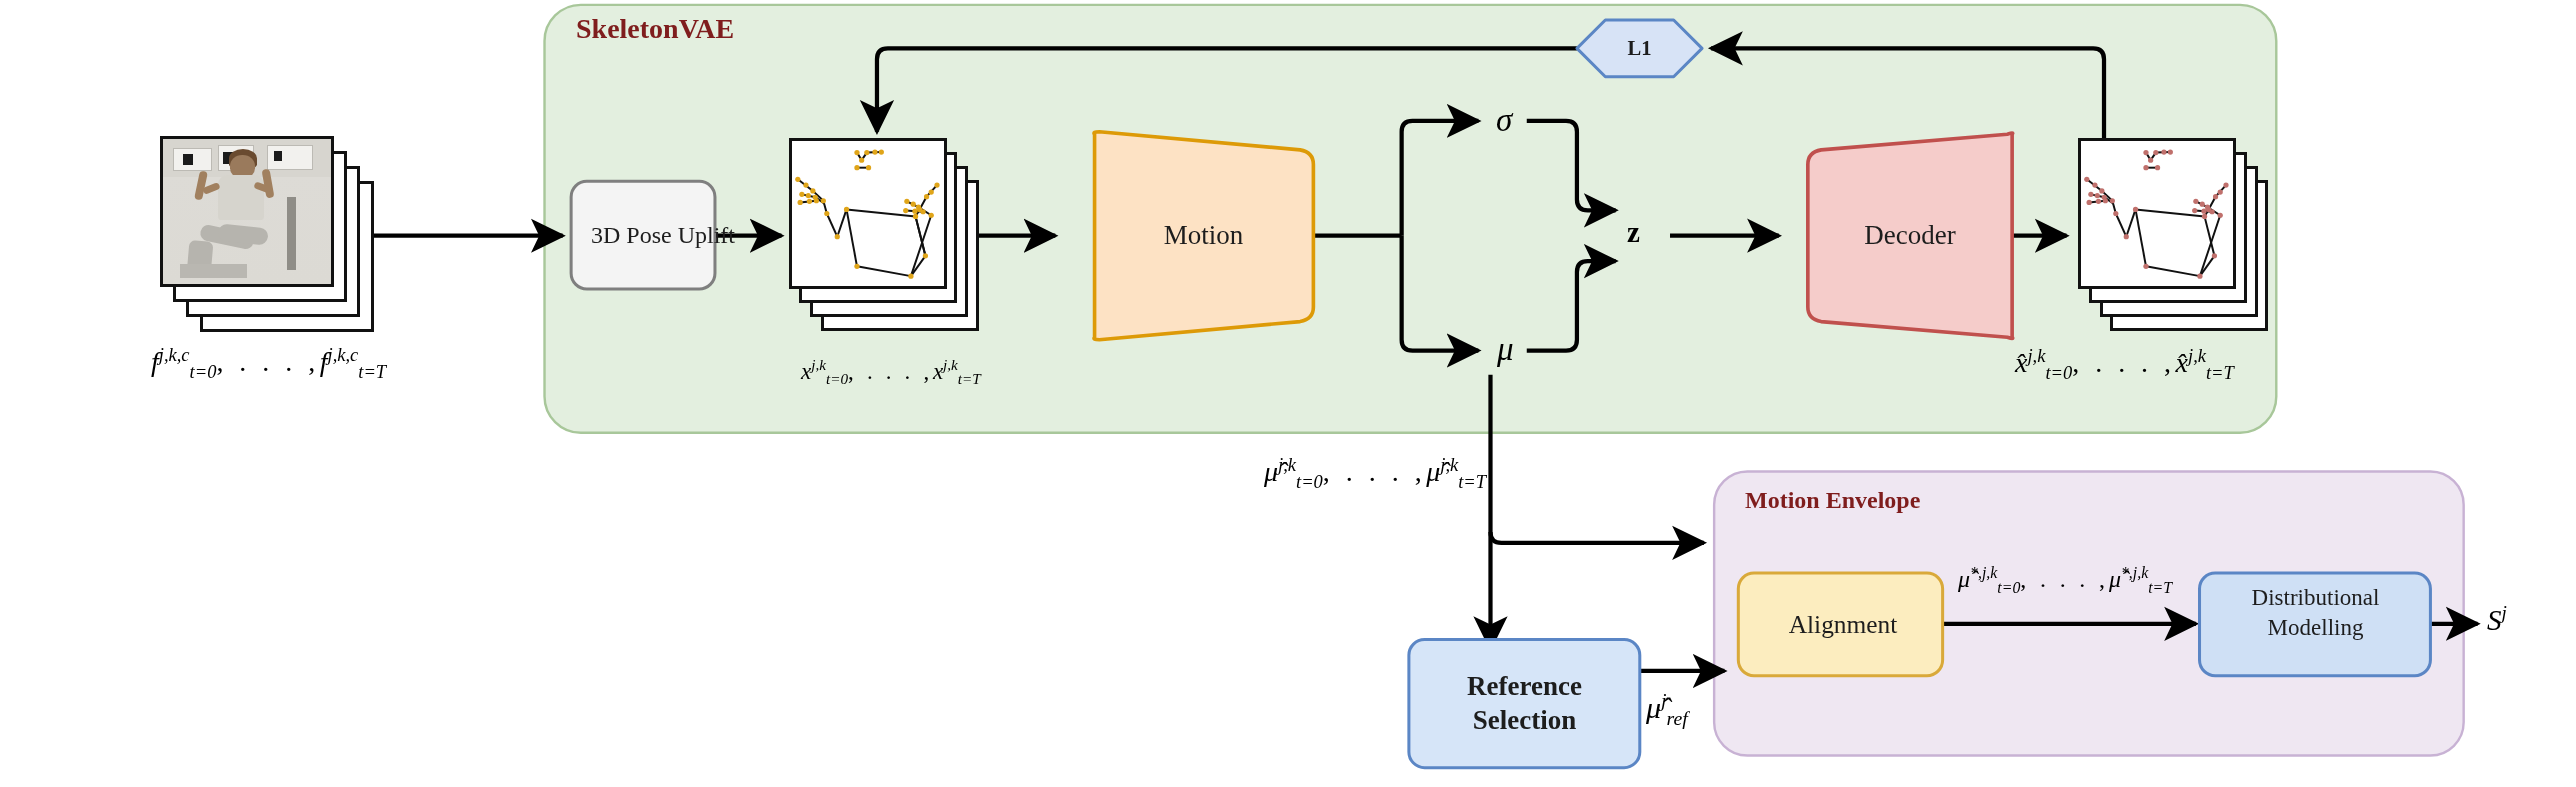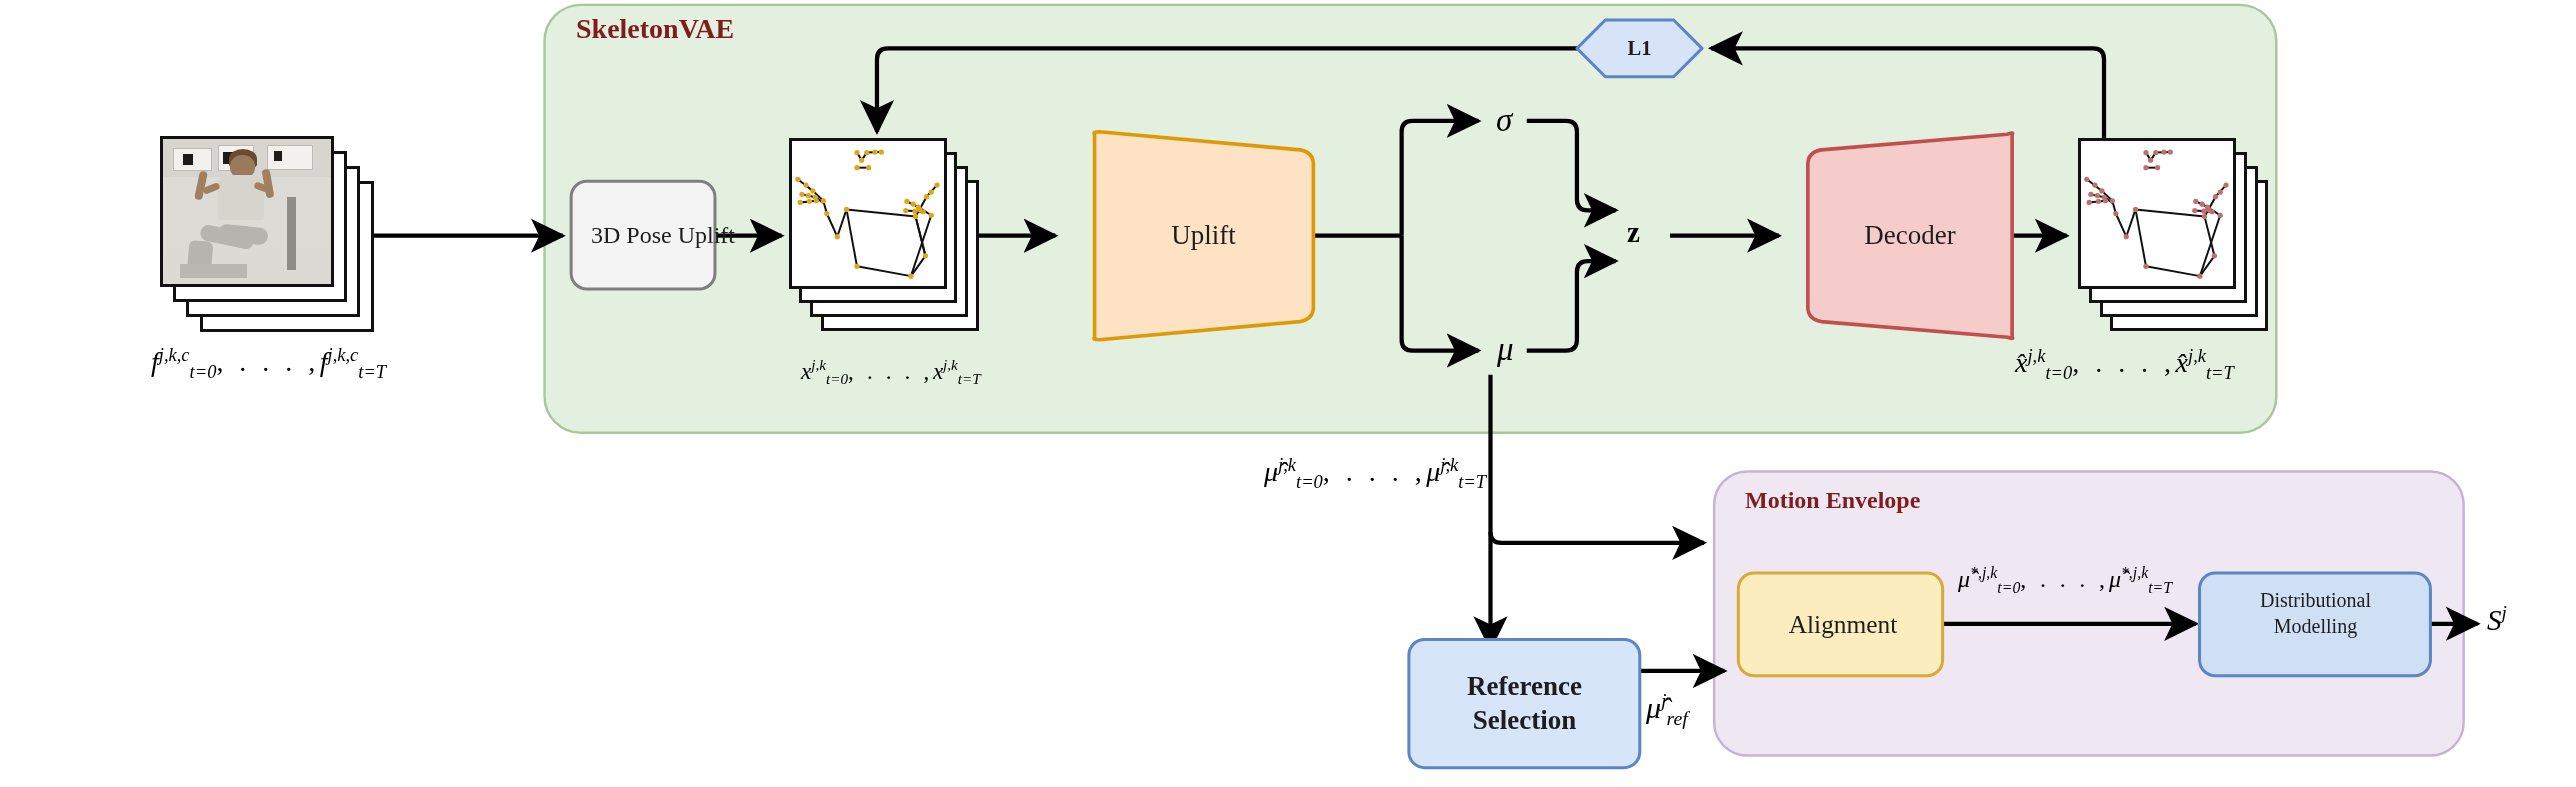--- a/index.html
+++ b/index.html
@@ -285,32 +285,32 @@
         <circle cx="240" cy="128" r="4.5"></circle>
       </g>
     </svg>
   </div>
 
   <div class="panel-title" style="left:576px; top:13.3px; font-size:28px;">SkeletonVAE</div>
   <div class="panel-title" style="left:1745px; top:487px; font-size:24px;">Motion Envelope</div>
 
   <div class="node-label" style="left:571px; top:181px; width:144px; height:108px; font-size:24px;padding-left:20px;">3D Pose Uplift</div>
 
-  <div class="node-label" style="left:1094px; top:181px; width:219px; height:108px; font-size:27px;">Uplift</div>
+  <div class="node-label" style="left:1094px; top:181px; width:219px; height:108px; font-size:27px;">Motion</div>
 
   <div class="node-label" style="left:1808px; top:181px; width:204px; height:108px; font-size:27px;">Decoder</div>
 
   <div class="node-label" style="left:1577px; top:20px; width:125px; height:57px; font-size:20.6px; font-weight:bold;">L1</div>
 
   <div class="node-label" style="left:1409px; top:640px; width:231px; height:128px; font-size:27px; font-weight:bold; line-height:1.25;">Reference
 Selection</div>
 
   <div class="node-label" style="left:1761px; top:573px; width:164px; height:103px; font-size:25.4px;">Alignment</div>
 
-  <div class="node-label" style="left:2200px; top:573px; width:231px; height:80px; font-size:20px; line-height:1.3;">Distributional
+  <div class="node-label" style="left:2200px; top:573px; width:231px; height:80px; font-size:23px; line-height:1.3;">Distributional
 Modelling</div>
 
   <div class="mathlbl" style="left:1496px; top:102px; font-size:33px;">σ</div>
   <div class="mathlbl" style="left:1497px; top:331px; font-size:33px;">μ</div>
   <div class="mathlbl" style="left:1627px; top:216px; font-size:29px; font-style:normal; font-weight:bold;">z</div>
 
   <div class="mathlbl" style="left:151px; top:345px; font-size:28px;text-align:right;">
     <span>f</span><span class="up">j,k,c</span><span class="dn">t=0</span><span class="dots">, . . . ,</span><span>f</span><span class="up">j,k,c</span><span class="dn">t=T</span>
   </div>
 

